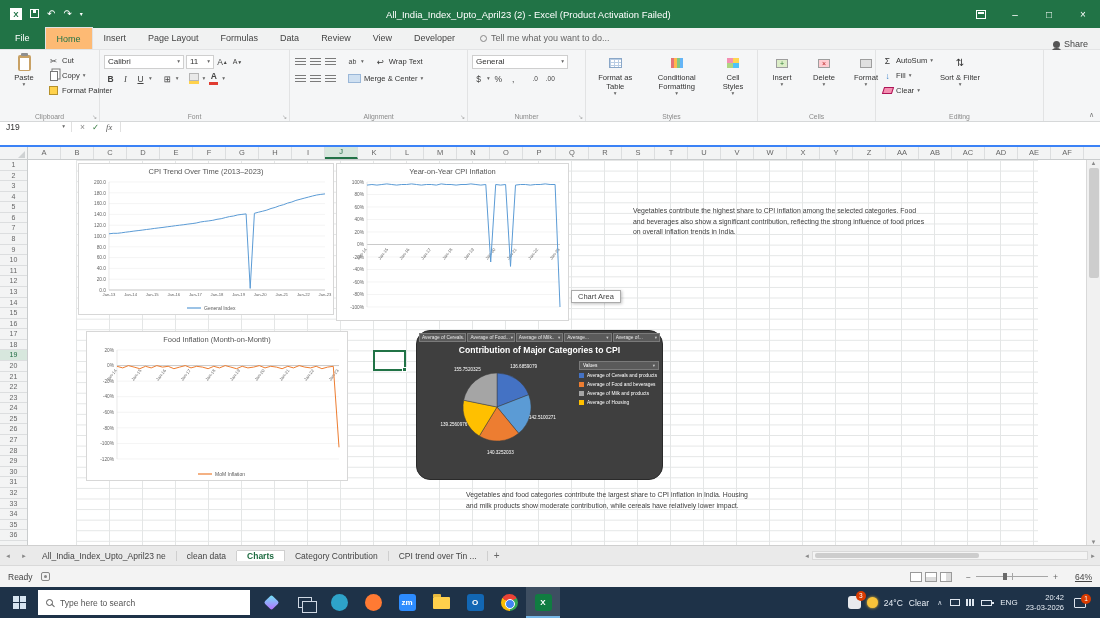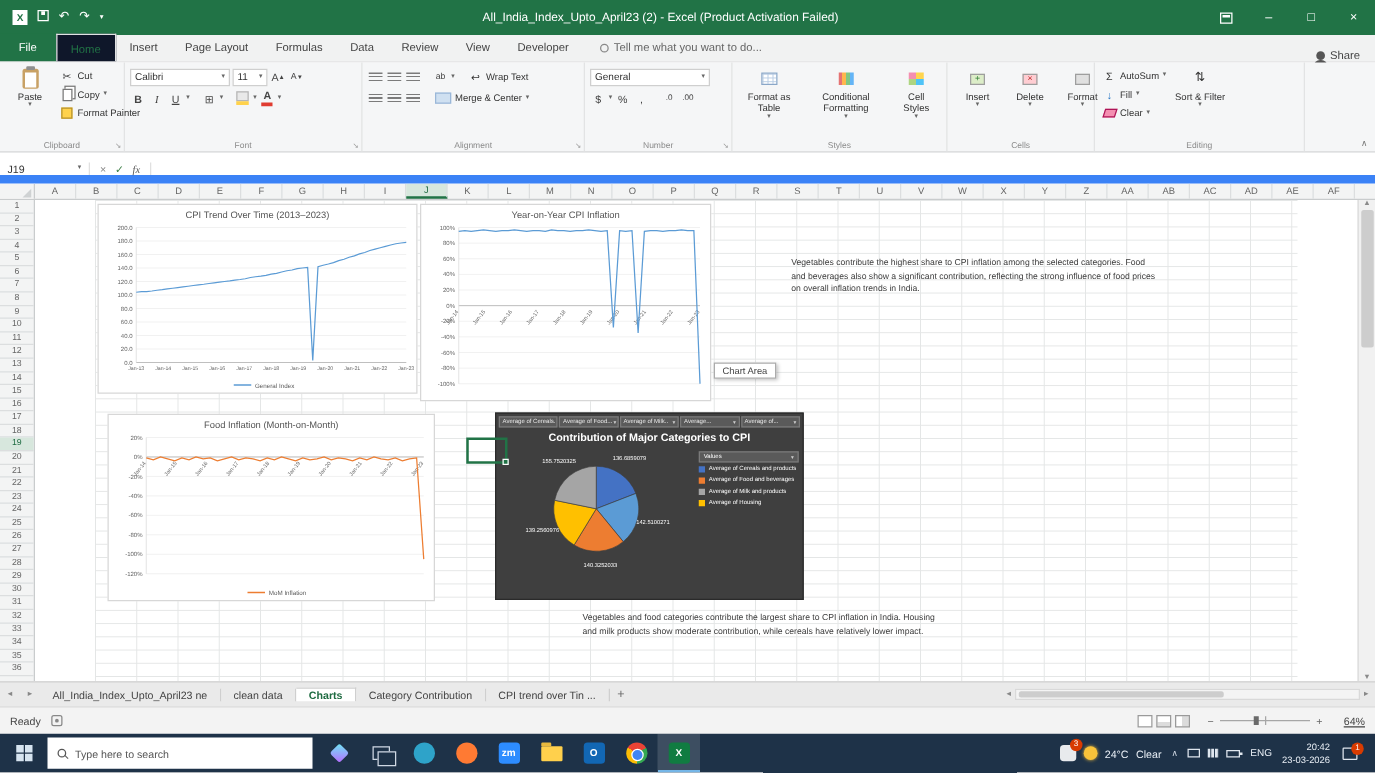--- a/index.html
+++ b/index.html
@@ -18,21 +18,21 @@
   .winbtns { display:flex; height:28px; }
   .winbtn { width:34px; height:28px; display:flex; align-items:center; justify-content:center; font-size:10px; color:#fff; }
   .rdo-box { width:10px; height:9px; border:1px solid #fff; position:relative; }
   .rdo-box::after { content:''; position:absolute; left:1px; top:1px; right:1px; height:2px; background:#fff; }
 
   
   .tabrow { height:22px; background:#f1f2f2; display:flex; align-items:flex-end; flex:0 0 auto; border-bottom:1px solid #e3e4e5; }
   .rtabs { display:flex; height:22px; align-items:flex-end; }
   .rtab { padding:0 11px; height:22px; line-height:22px; font-size:9px; color:#444; white-space:nowrap; }
   .rtab.file { background:#217346; color:#fff; padding:0 15px; }
-  .rtab.active { background:#0f172a; color:#217346; border:1px solid #e1e2e3; border-bottom:none; }
+  .rtab.active { background:#fdba74; color:#217346; border:1px solid #e1e2e3; border-bottom:none; }
   .tellme { display:flex; align-items:center; gap:4px; margin-left:14px; height:22px; font-size:9px; color:#666; }
   .bulb { width:7px; height:7px; border-radius:50%; border:1px solid #888; }
   .share { margin-left:auto; margin-right:12px; display:flex; align-items:center; gap:4px; font-size:9px; color:#444; }
   .person { width:7px; height:7px; border-radius:50%; background:#555; position:relative; }
   .person::after { content:''; position:absolute; top:7px; left:-2px; width:11px; height:5px; border-radius:5px 5px 0 0; background:#555; }
 
   
   .ribbon { height:72px; background:#f5f6f7; border-bottom:1px solid #d6d8d9; display:flex; flex:0 0 auto; position:relative; font-size:7.6px; color:#333; }
   .rgroup { position:relative; display:flex; flex-direction:column; padding:3px 4px 12px; border-right:1px solid #e2e3e4; }
   .glabel { position:absolute; bottom:1px; left:0; right:0; text-align:center; font-size:6.8px; color:#8a8a8a; }
@@ -67,21 +67,21 @@
   .mag { width:7px; height:7px; border:1.2px solid #666; border-radius:50%; position:relative; display:inline-block; }
   .mag::after { content:''; position:absolute; width:4px; height:1.2px; background:#666; transform:rotate(45deg); right:-3px; bottom:-1px; }
   .clipic { width:13px; height:16px; background:#c8a165; border-radius:2px; position:relative; }
   .clipic::before { content:''; position:absolute; left:2px; top:3px; right:2px; bottom:1px; background:#fff; }
   .clipic::after { content:''; position:absolute; left:3px; top:-2px; width:7px; height:3px; background:#8f8f8f; border-radius:1px; }
   .copyic { width:8px; height:10px; border:1px solid #777; background:#fff; box-shadow:2px -2px 0 -0.5px #fff, 2px -2px 0 0.5px #777; }
   .fpic { width:9px; height:9px; background:#ffd24c; border:1px solid #b5912c; }
   .collapse { position:absolute; right:6px; bottom:2px; font-size:7px; color:#777; }
 
   
-  .fbar { height:25px; background:#fff; border-bottom:7px solid #3b82f6; display:flex; align-items:flex-end; flex:0 0 auto; }
+  .fbar { height:25px; background:#fff; border-bottom:2px solid #3b82f6; display:flex; align-items:flex-start; flex:0 0 auto; }
   .namebox { width:72px; display:flex; align-items:center; justify-content:space-between; padding:0 6px; font-size:8.5px; color:#333; border-right:1px solid #e0e0e0; }
   .fxbtns { display:flex; align-items:center; gap:7px; padding:0 8px; border-right:1px solid #e0e0e0; color:#888; font-size:8.5px; }
   .fx { font-style:italic; font-family:"Liberation Serif", serif; color:#555; }
   .finput { flex:1; }
 
   
   .sheet { flex:1 1 auto; display:flex; flex-direction:column; overflow:hidden; background:#fff; }
   .colheads { height:13px; display:flex; background:#f3f4f4; border-bottom:1px solid #c9cccd; font-size:7.5px; color:#666; flex:0 0 auto; }
   .corner { width:28px; flex:0 0 auto; border-right:1px solid #c9cccd; position:relative; background:#f3f4f4; }
   .corner::after { content:''; position:absolute; right:2px; bottom:1px; border-left:7px solid transparent; border-bottom:7px solid #cfd2d3; }
@@ -641,21 +641,21 @@
               <text x="128.66666666666669" y="25.57142857142857" text-anchor="end" font-size="4.4" fill="#666" transform="rotate(-52 128.66666666666669 25.57142857142857)">Jan-18</text>
               <text x="153.33333333333331" y="25.57142857142857" text-anchor="end" font-size="4.4" fill="#666" transform="rotate(-52 153.33333333333331 25.57142857142857)">Jan-19</text>
               <text x="178" y="25.57142857142857" text-anchor="end" font-size="4.4" fill="#666" transform="rotate(-52 178 25.57142857142857)">Jan-20</text>
               <text x="202.66666666666666" y="25.57142857142857" text-anchor="end" font-size="4.4" fill="#666" transform="rotate(-52 202.66666666666666 25.57142857142857)">Jan-21</text>
               <text x="227.33333333333334" y="25.57142857142857" text-anchor="end" font-size="4.4" fill="#666" transform="rotate(-52 227.33333333333334 25.57142857142857)">Jan-22</text>
               <text x="252" y="25.57142857142857" text-anchor="end" font-size="4.4" fill="#666" transform="rotate(-52 252 25.57142857142857)">Jan-23</text>
               <polyline points="30.0,21.3 35.7,22.9 41.4,20.6 47.1,22.1 52.8,23.7 58.5,21.3 64.2,22.9 69.8,20.6 75.5,22.1 81.2,21.3 86.9,23.7 92.6,22.1 98.3,20.6 104.0,22.9 109.7,21.3 115.4,22.1 121.1,23.7 126.8,21.3 132.5,22.9 138.2,20.6 143.8,22.1 149.5,23.7 155.2,21.3 160.9,22.9 166.6,22.1 172.3,20.6 178.0,22.9 183.7,21.3 189.4,22.1 195.1,23.7 200.8,21.3 206.5,22.9 212.2,20.6 217.8,22.1 223.5,22.9 229.2,21.3 234.9,23.7 240.6,22.1 246.3,21.3 252.0,102.3" fill="none" stroke="#ED7D31" stroke-width="1"></polyline>
               <line x1="111" y1="129" x2="125" y2="129" stroke="#ED7D31" stroke-width="1.2"></line>
               <text x="128" y="131" font-size="5" fill="#595959">MoM Inflation</text>
             </svg></div>
-        <div class="pivot" style="left:320px; top:170px; width:247px; height:150px;">
+        <div class="pivot" style="left:340px; top:170px; width:247px; height:150px;border-radius:14px;">
             <div class="pc-fields">
               <div class="pc-field">
                 <span>Average of Cereals.</span>
                 <span class="pc-dd">▾</span>
               </div>
               <div class="pc-field">
                 <span>Average of Food...</span>
                 <span class="pc-dd">▾</span>
               </div>
               <div class="pc-field">

